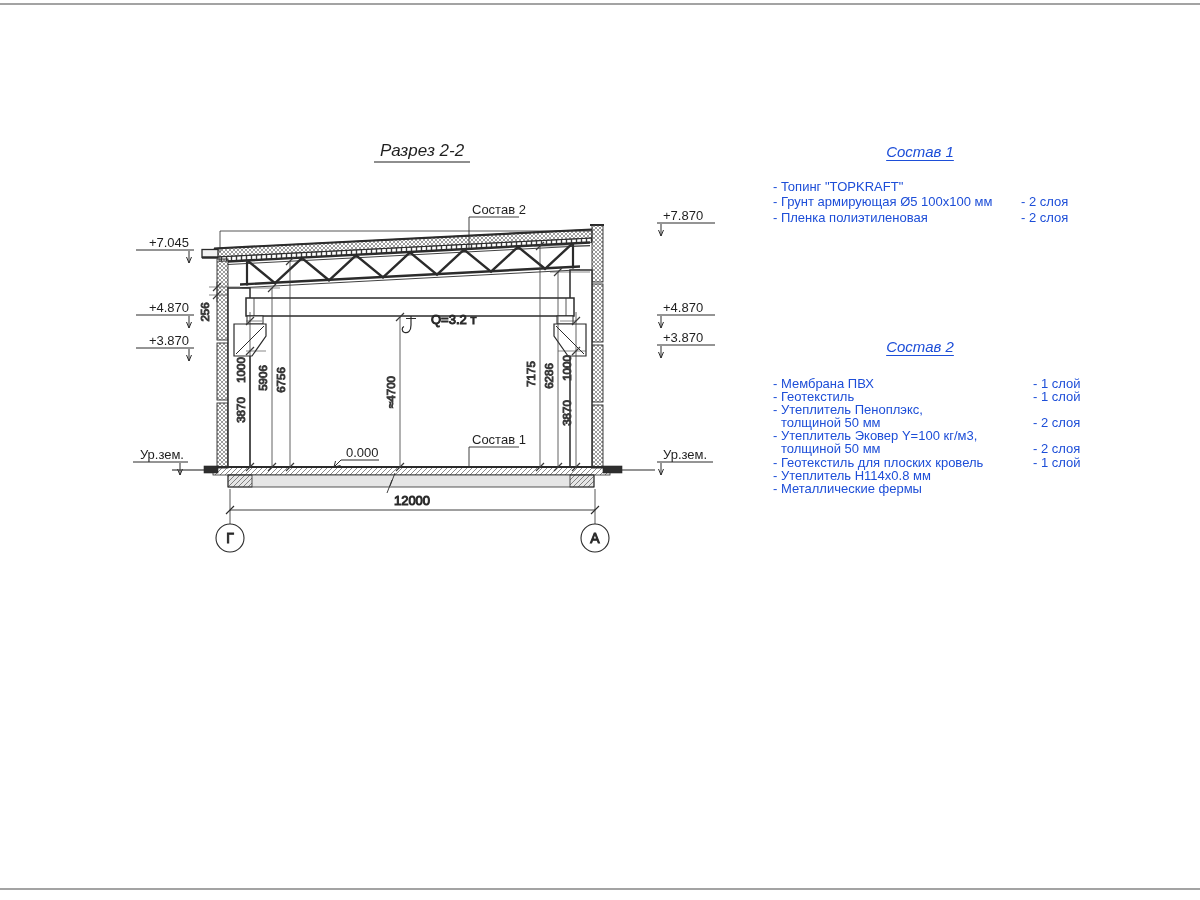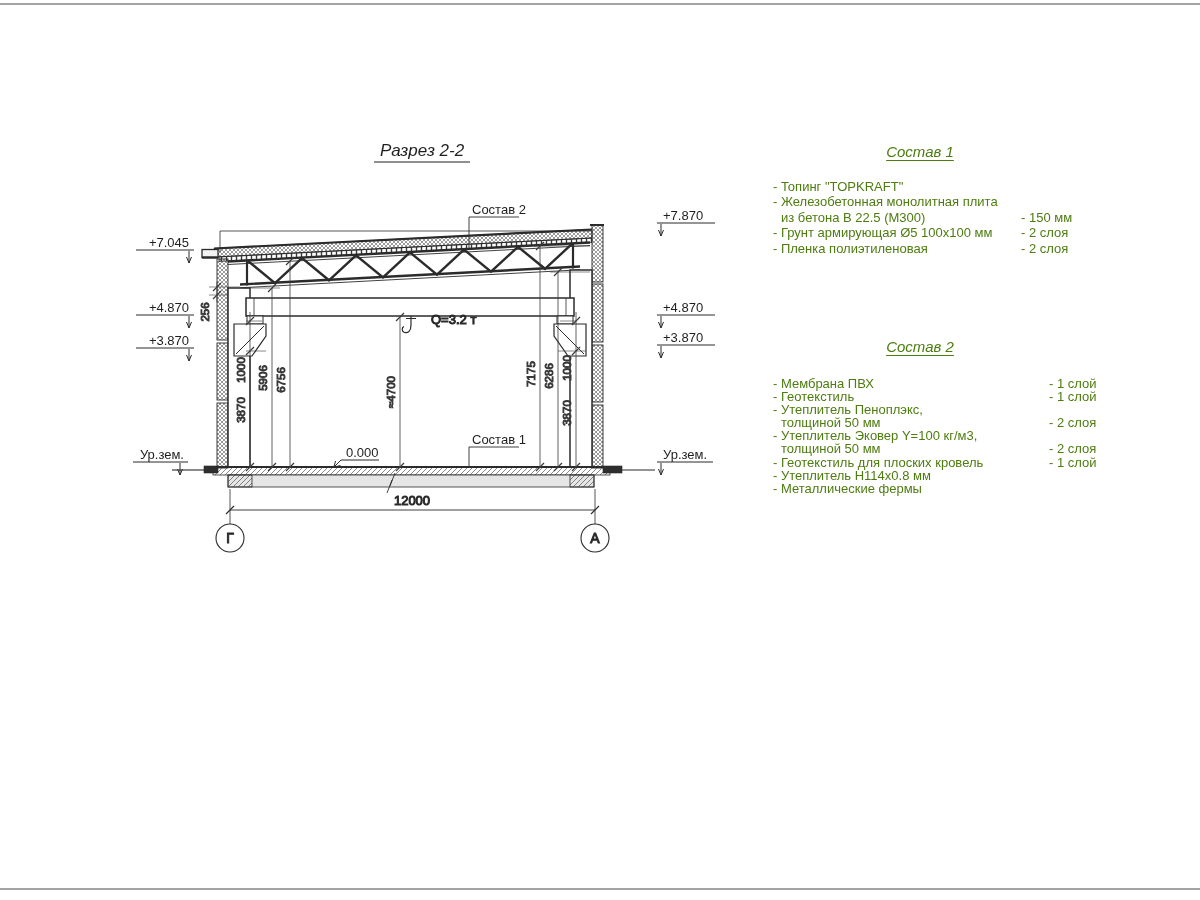--- a/index.html
+++ b/index.html
@@ -1,36 +1,36 @@
 <!DOCTYPE html>
 <html><head>
 <meta charset="utf-8">
 <style>
   html,body{margin:0;padding:0;background:#fff;}
   .page{position:relative;width:1200px;height:900px;background:#ffffff;overflow:hidden;
-        font-family:"Liberation Sans",sans-serif;color:#4d7c0f;}
+        font-family:"Liberation Sans",sans-serif;color:#1d4ed8;}
   .edge{position:absolute;left:0;width:1200px;height:2px;background:#a3a3a3;}
   .edge.top{top:3px;}
   .edge.bottom{top:888px;}
   svg{position:absolute;left:0;top:0;}
   svg text{font-family:"Liberation Sans",sans-serif;fill:#1f1f1f;}
   .t-dim{font-size:11.5px;}
   .t-elev{font-size:13px;}
   .t-call{font-size:13px;}
   .t-axis{font-size:14px;}
   .t-title{font-size:17px;font-style:italic;}
   
   .comp-head{position:absolute;width:160px;text-align:center;font-size:15px;font-style:italic;
              text-decoration:underline;text-underline-offset:3px;}
   .comp-list{position:absolute;width:318px;font-size:13px;}
   .comp-row{display:flex;align-items:flex-end;}
   .comp-lbl{flex:0 0 auto;}
   .comp-val{flex:0 0 auto;}
   .list-1 .comp-row{line-height:15.4px;}
-  .list-2 .comp-row{line-height:13.1px;gap:16px;}
+  .list-2 .comp-row{line-height:13.1px;}
   .list-1 .comp-lbl{width:248px;}
   .list-2 .comp-lbl{width:260px;}
   .comp-lbl .cont{padding-left:8px;}
 </style>
 </head>
 <body>
 
 <div class="page">
   <div class="edge top"></div>
   <div class="edge bottom"></div>
@@ -192,27 +192,20 @@
   <div class="comp-head" style="left:840px;top:143px;">Состав 1</div>
   <div class="comp-list list-1" style="left:773px;top:179px;">
       <div class="comp-row">
         <div class="comp-lbl">
           <div>- Топинг "TOPKRAFT"</div>
         </div>
         <div class="comp-val"></div>
       </div>
       <div class="comp-row">
         <div class="comp-lbl">
-          <div>- Железобетонная  монолитная плита</div>
-          <div class="cont">из бетона В 22.5 (М300)</div>
-        </div>
-        <div class="comp-val">- 150 мм</div>
-      </div>
-      <div class="comp-row">
-        <div class="comp-lbl">
           <div>- Грунт армирующая Ø5 100х100 мм</div>
         </div>
         <div class="comp-val">- 2 слоя</div>
       </div>
       <div class="comp-row">
         <div class="comp-lbl">
           <div>- Пленка полиэтиленовая</div>
         </div>
         <div class="comp-val">- 2 слоя</div>
       </div>

